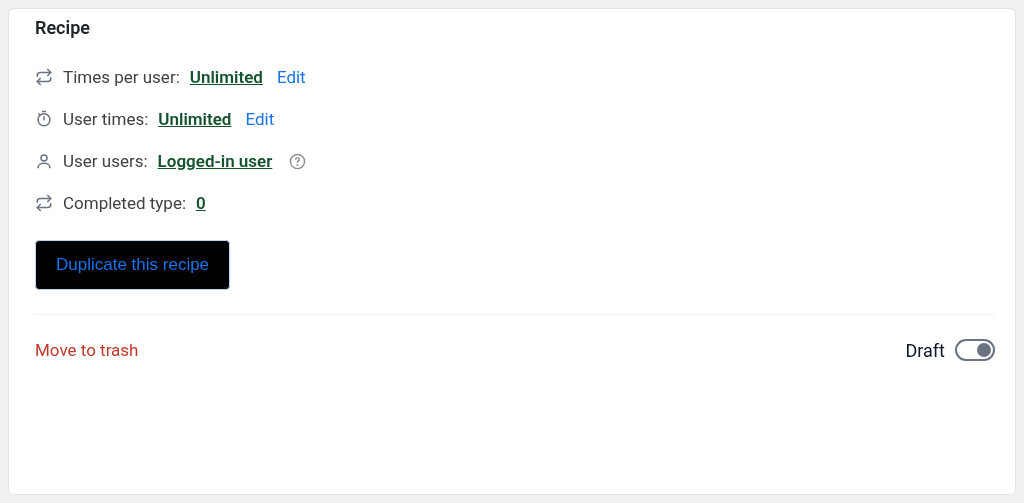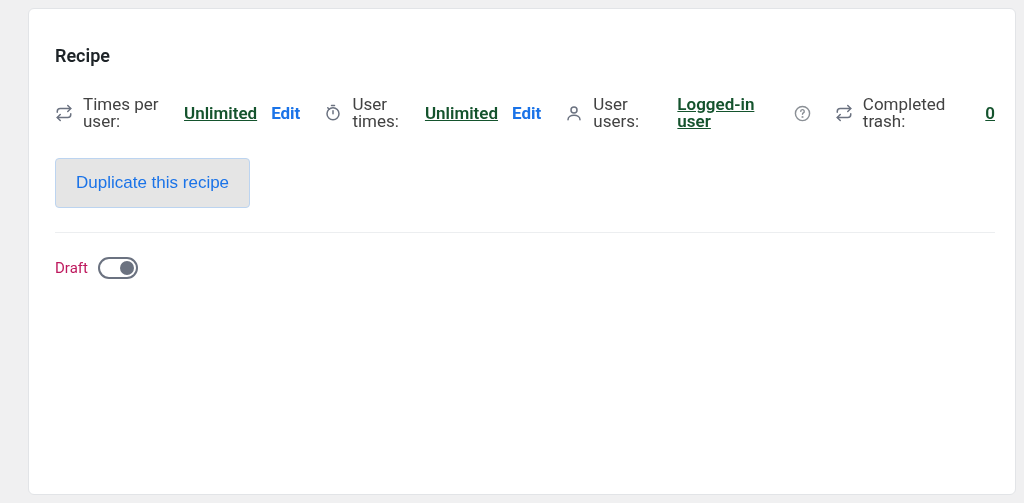--- a/index.html
+++ b/index.html
@@ -8,33 +8,33 @@
       background: #f0f0f1;
       width: 1024px;
       height: 503px;
       padding: 8px;
     }
     .card {
       background: #fff;
       border: 1px solid #e2e4e7;
       border-radius: 6px;
       height: 100%;
-      padding: 36px 20px 20px 26px;
+      padding: 8px 20px 20px 26px;
       display: flex;
       flex-direction: column;
-      margin-left: 20px;
     }
     .card-title {
       font-size: 18px;
       font-weight: 600;
       color: #1d2327;
       margin-bottom: 30px;
     }
     .meta-list {
       display: flex;
+      flex-direction: column;
       gap: 24px;
       flex: 0 0 auto;
     }
     .meta-row {
       display: flex;
       align-items: center;
       gap: 10px;
       font-size: 17px;
       line-height: 1;
       color: #424242;
@@ -51,37 +51,37 @@
     .meta-row .label {
       color: #424242;
     }
     .meta-row .value {
       font-weight: 600;
       color: #14532d;
       text-decoration: underline;
     }
     .meta-row .edit-link {
       color: #1a73e8;
-      font-weight: 700;
+      font-weight: 400;
       cursor: pointer;
       margin-left: 4px;
     }
     .help-icon {
       display: inline-flex;
       align-items: center;
       justify-content: center;
       width: 18px;
       height: 18px;
       margin-left: 6px;
       color: #8a8f95;
     }
     .duplicate-btn {
       margin-top: 28px;
       align-self: flex-start;
-      background: #e5e5e5;
+      background: #000000;
       border: 1px solid #bcd4f0;
       color: #1a73e8;
       font-size: 17px;
       padding: 14px 20px;
       border-radius: 4px;
       cursor: pointer;
     }
     .footer {
       margin-top: 24px;
       border-top: 1px solid #eceef0;
@@ -94,22 +94,22 @@
       color: #c0392b;
       font-size: 17px;
       cursor: pointer;
     }
     .status-wrap {
       display: flex;
       align-items: center;
       gap: 10px;
     }
     .status-label {
-      color: #be185d;
-      font-size: 15px;
+      color: #0f172a;
+      font-size: 18px;
     }
     .toggle {
       width: 40px;
       height: 22px;
       border: 2px solid #6b7280;
       border-radius: 11px;
       position: relative;
       cursor: pointer;
       background: #fff;
     }
@@ -182,28 +182,29 @@
 
     <div class="meta-row">
       <span class="icon">
         <svg width="18" height="18" viewBox="0 0 24 24" fill="none" stroke="currentColor" stroke-width="2" stroke-linecap="round" stroke-linejoin="round">
             <path d="M17 2l4 4-4 4"></path>
             <path d="M3 11v-1a4 4 0 0 1 4-4h14"></path>
             <path d="M7 22l-4-4 4-4"></path>
             <path d="M21 13v1a4 4 0 0 1-4 4H3"></path>
           </svg>
       </span>
-      <span class="label">Completed trash:</span>
+      <span class="label">Completed type:</span>
       <span class="value">0</span>
     </div>
 
   </div>
 
   <button class="duplicate-btn">Duplicate this recipe</button>
 
   <div class="footer">
+    <span class="trash-link">Move to trash</span>
     <div class="status-wrap">
       <span class="status-label">Draft</span>
       <span class="toggle"></span>
     </div>
   </div>
 
 </div>
 
 </body></html>

